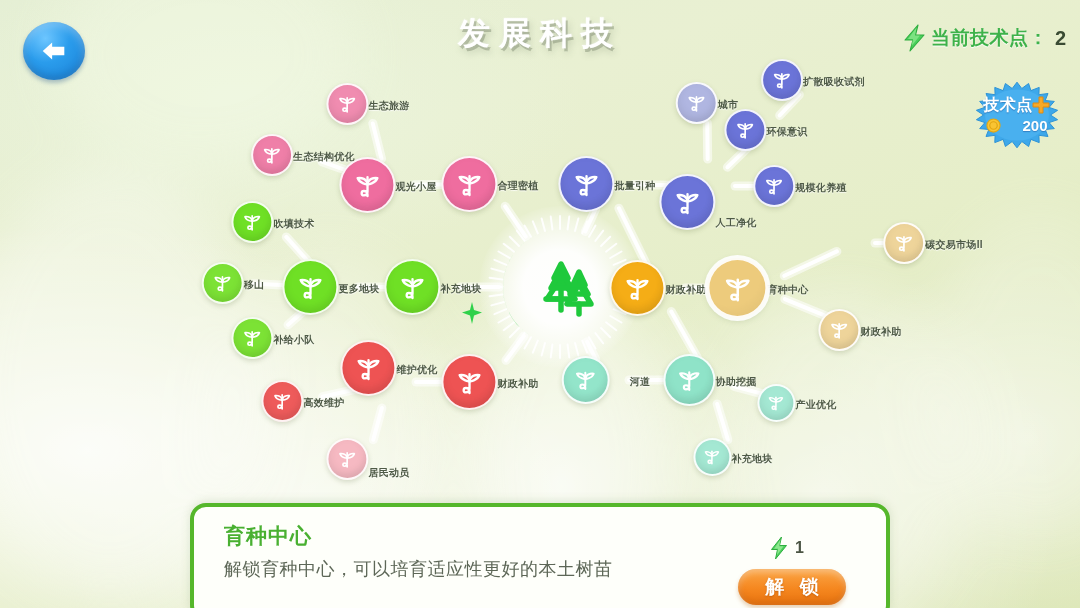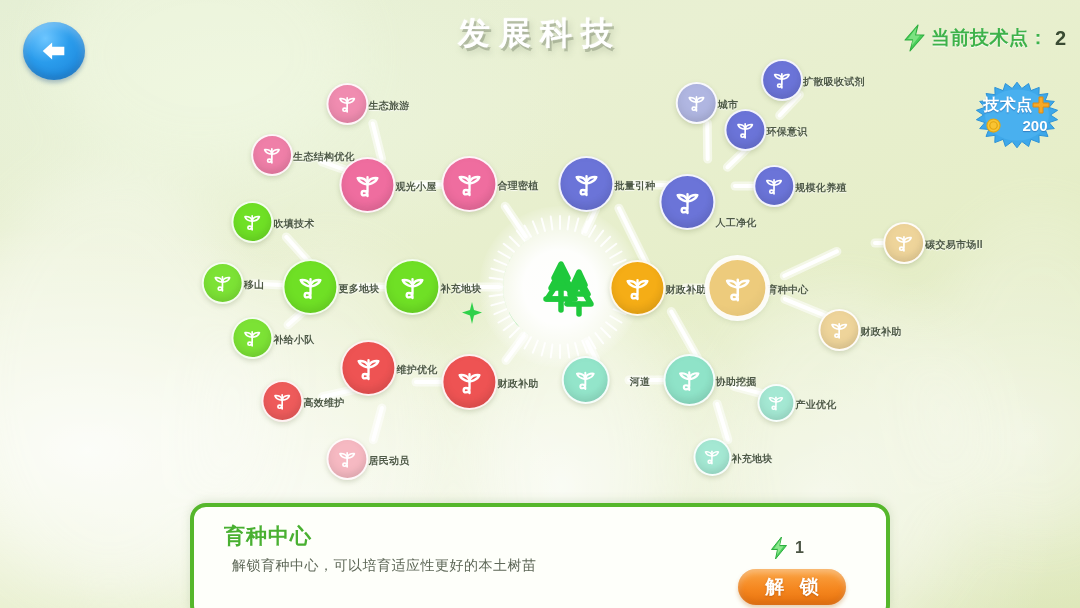--- a/index.html
+++ b/index.html
@@ -131,22 +131,22 @@
     border-radius:16px;
     box-shadow:0 -2px 10px rgba(80,120,50,.16);
   }
   #panel-title {
     position:absolute; left:30px; top:15px;
     font-size:21px; font-weight:bold; color:#49b031;
     letter-spacing:1px;
     text-shadow:0 1px 0 rgba(255,255,255,.8);
   }
   #panel-desc {
-    position:absolute; left:38px; top:50px;
-    font-size:14px; color:#5d6757; letter-spacing:.5px;
+    position:absolute; left:30px; top:50px;
+    font-size:18px; color:#5d6757; letter-spacing:.5px;
   }
   #panel-cost {
     position:absolute; right:82px; top:29px;
     display:flex; align-items:center; gap:6px;
   }
   #cost-bolt { width:20px; height:24px; }
   #cost-val { font-size:16px; color:#4b5544; font-weight:600; }
   #unlock-btn {
     position:absolute; right:40px; top:62px;
     width:108px; height:36px; border-radius:18px;
@@ -457,21 +457,21 @@
           <g fill="none" stroke="#ffffff" stroke-width="3.2" stroke-linecap="round" stroke-linejoin="round">
             <path d="M22 20 L22 31 q0 5 -5 5 q-3 0 -3 -3 q0 -3 3 -3 q5 0 5 5 L22 37"></path>
             <path d="M22 21 C22 21 11 20 8.5 12.5 C8.5 12.5 19 10.5 22 19.5 Z"></path>
             <path d="M22 21 C22 21 33 20 35.5 12.5 C35.5 12.5 25 10.5 22 19.5 Z"></path>
             <path d="M22 20 L22 11"></path>
           </g>
         </svg>
       </div>
       <div class="nlabel">财政补助</div>
     </div>
-    <div class="node" style="left: 368px; top: 459px;">
+    <div class="node" style="left: 368px; top: 459px; align-items: flex-end;">
       <div class="disc" style="width: 42px; height: 42px; background: radial-gradient(circle at 38% 30%, rgb(246, 185, 194) 0%, rgb(246, 185, 194) 55%, rgba(0, 0, 0, 0.1) 130%) rgb(246, 185, 194);">
         <svg viewBox="0 0 44 44">
           <g fill="none" stroke="#ffffff" stroke-width="3.2" stroke-linecap="round" stroke-linejoin="round">
             <path d="M22 20 L22 31 q0 5 -5 5 q-3 0 -3 -3 q0 -3 3 -3 q5 0 5 5 L22 37"></path>
             <path d="M22 21 C22 21 11 20 8.5 12.5 C8.5 12.5 19 10.5 22 19.5 Z"></path>
             <path d="M22 21 C22 21 33 20 35.5 12.5 C35.5 12.5 25 10.5 22 19.5 Z"></path>
             <path d="M22 20 L22 11"></path>
           </g>
         </svg>
       </div>

